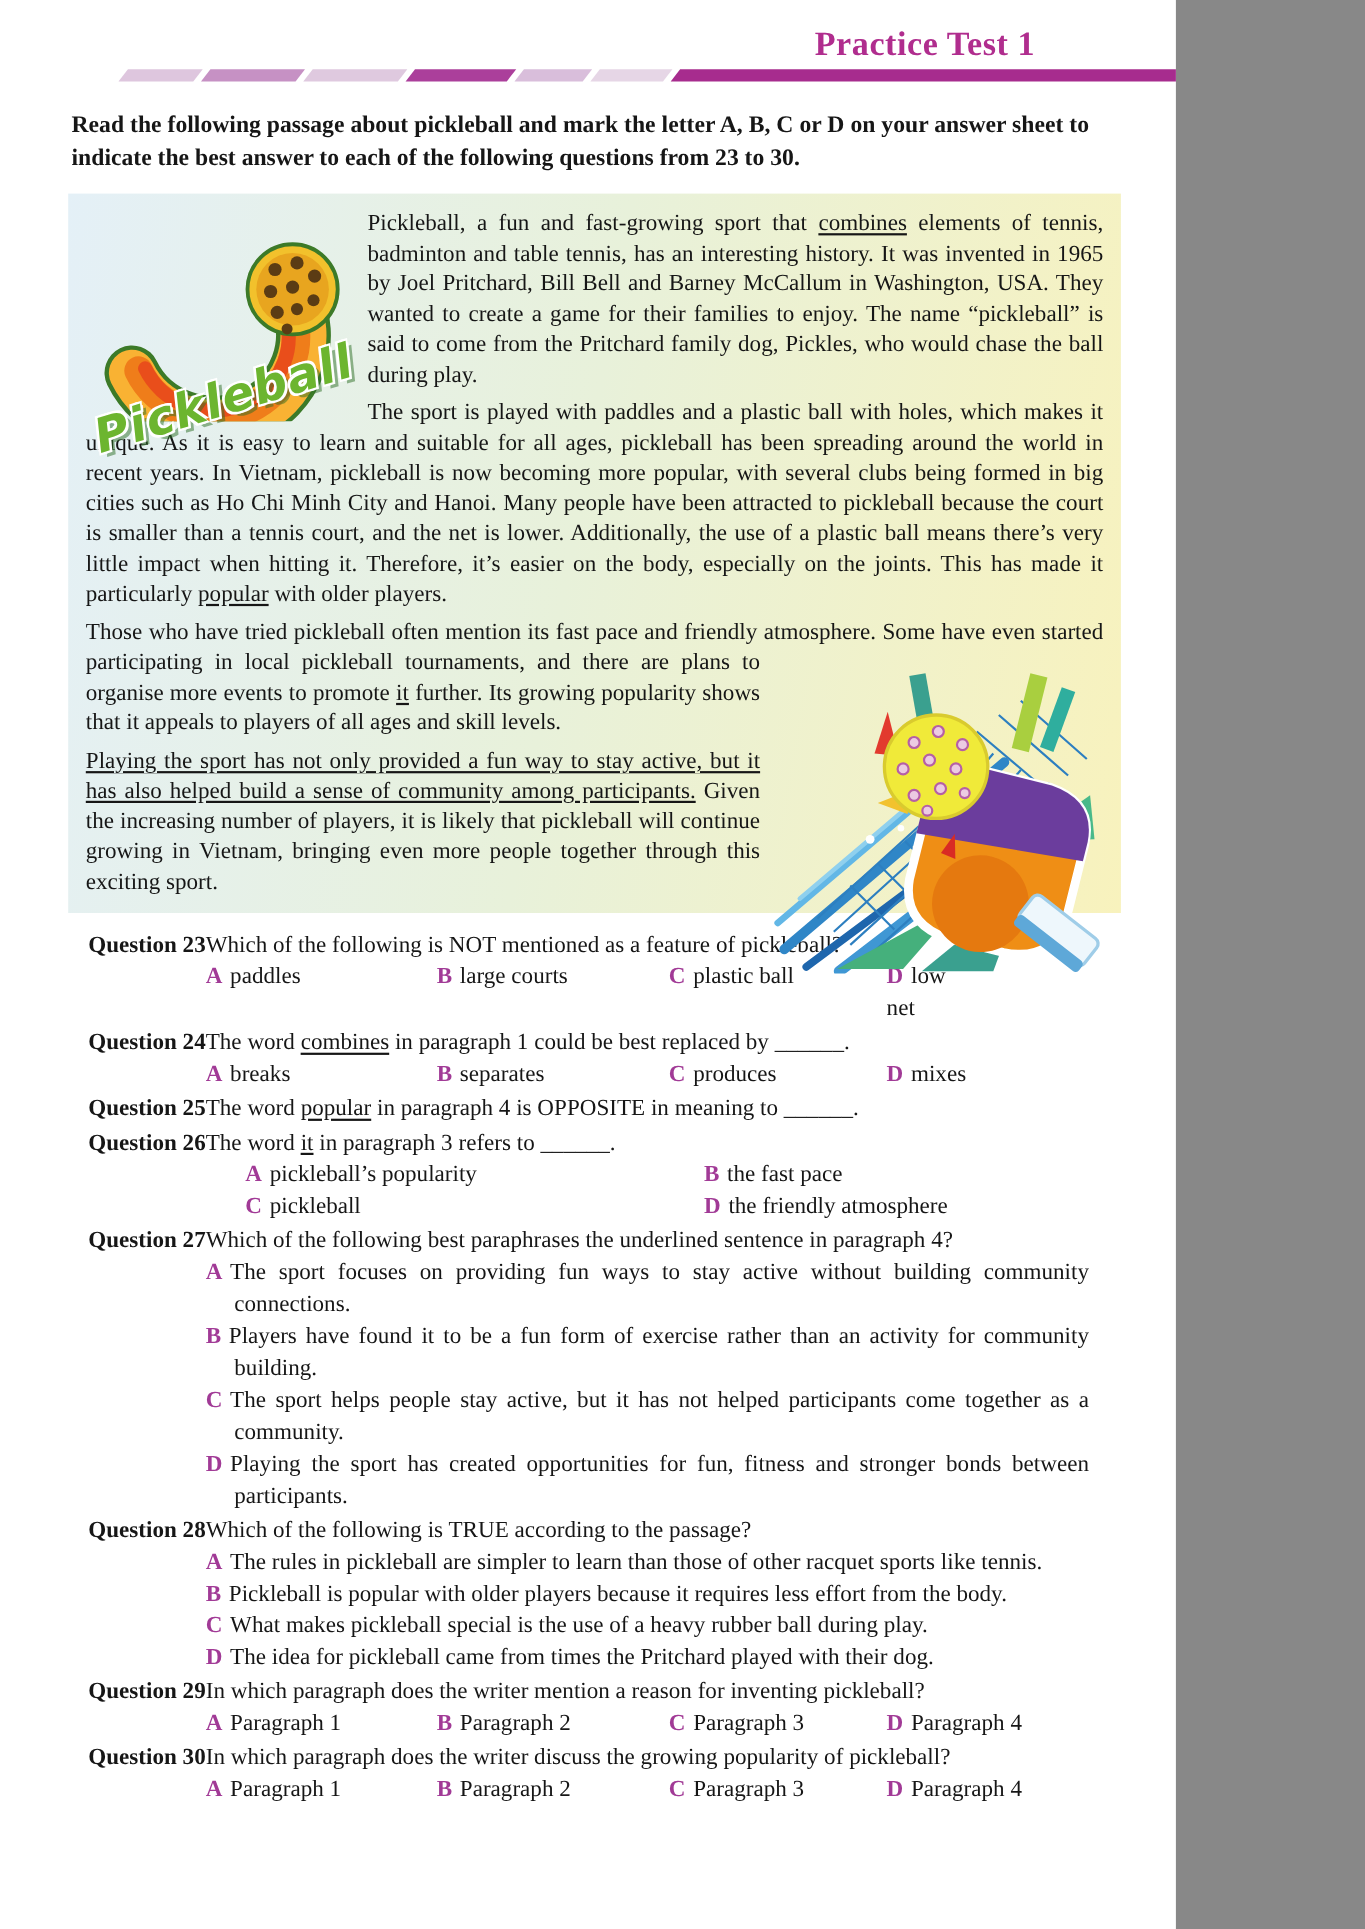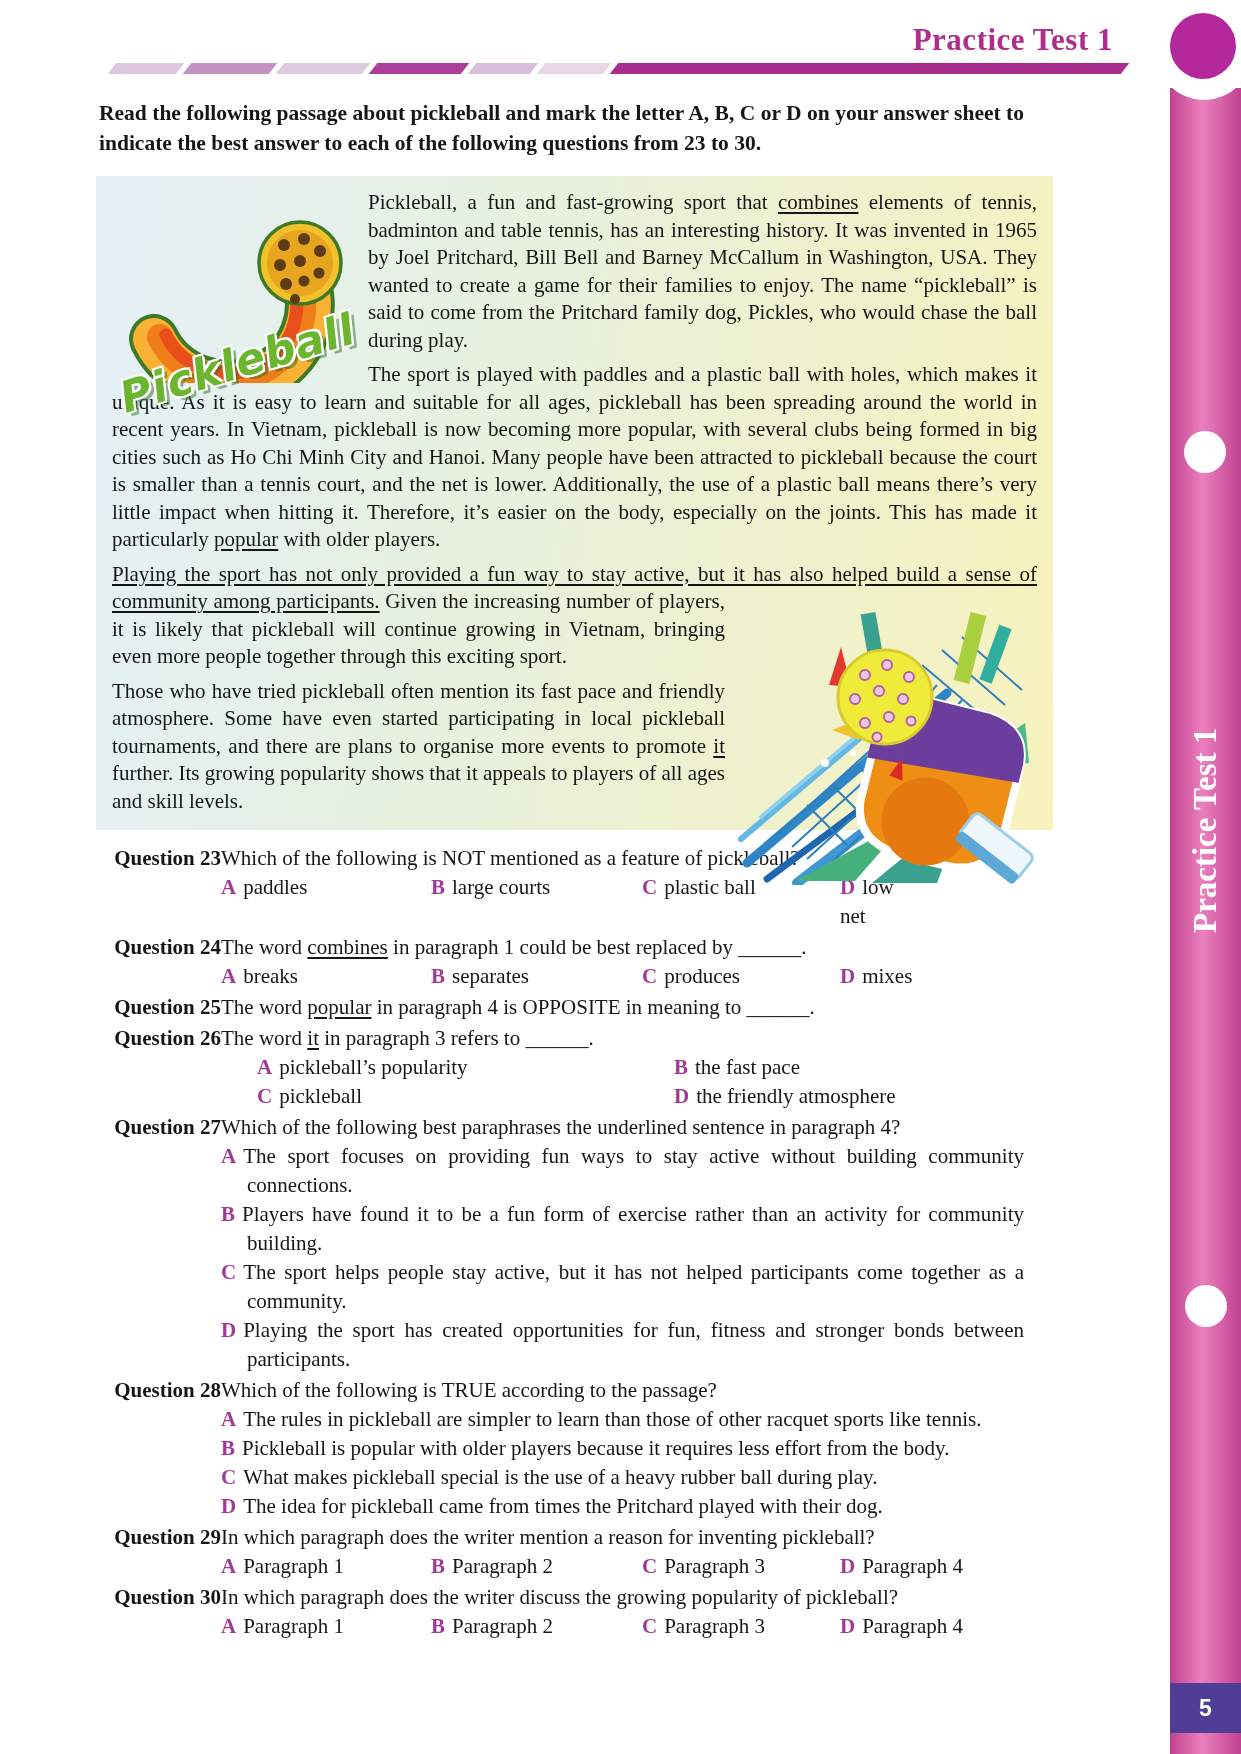--- a/index.html
+++ b/index.html
@@ -1,16 +1,16 @@
 <!DOCTYPE html>
 <html><head>
 <meta charset="utf-8">
 <style>
   html,body{margin:0;padding:0;background:#888;}
-  .page{position:relative;width:1241px;height:1754px;background:#ffffff;overflow:hidden;
+  .page{position:relative;width:1069px;height:1754px;background:#ffffff;overflow:hidden;
         font-family:"Liberation Serif","DejaVu Serif",serif;color:#161616;}
 
   
   .title{position:absolute;top:22px;right:128px;font-size:31px;font-weight:700;color:#b02d8e;
          letter-spacing:.5px;}
   .hbar{position:absolute;left:112px;top:63px;width:1013px;height:11px;display:flex;}
   .hbar .seg{height:11px;margin-right:7px;transform:skewX(-38deg);}
   .hbar .solid{flex:1;transform:skewX(-38deg);}
 
   
@@ -20,21 +20,21 @@
   .side-dot-top{position:absolute;left:1170px;top:13px;width:66px;height:66px;border-radius:50%;background:#b5289b;}
   .wdot{position:absolute;width:42px;height:42px;border-radius:50%;background:#fff;}
   .side-label{position:absolute;left:1170px;top:680px;width:71px;height:300px;display:flex;
               align-items:center;justify-content:center;writing-mode:vertical-rl;transform:rotate(180deg);
               color:#fff;font-weight:700;font-size:33px;}
   .page-box{position:absolute;left:1170px;top:1683px;width:71px;height:50px;background:#4f3e96;
             display:flex;align-items:center;justify-content:center;color:#fff;
             font-family:"Liberation Sans",sans-serif;font-weight:700;font-size:23px;}
 
   
-  .content{position:absolute;left:99px;top:98px;width:925px;}
+  .content{position:absolute;left:65px;top:98px;width:925px;}
   .instructions{font-size:21.5px;line-height:30px;font-weight:700;text-align:justify;margin:0;}
 
   
   .passage{position:relative;margin-left:-3px;margin-top:18px;width:925px;padding:13px 16px 8px 16px;
            background:linear-gradient(100deg,#e4f0f7 0%,#e8f1da 48%,#f8f2bd 100%);
            font-size:21px;line-height:27.5px;text-align:justify;}
   .pp{margin:0 0 7px 0;font-family:Liberation Serif, serif;}
   .u{text-decoration:underline;text-underline-offset:3px;}
 
   .pb-logo{float:left;width:238px;height:192px;margin:2px 18px 4px 0;position:relative;}
@@ -155,22 +155,22 @@
             <circle cx="128" cy="128" r="5"></circle>
               <circle cx="152" cy="122" r="5"></circle>
               <circle cx="174" cy="126" r="4.5"></circle>
             <circle cx="140" cy="142" r="4.5"></circle>
           </g>
           <circle cx="88" cy="168" r="4" fill="#ffffff"></circle>
             <circle cx="116" cy="158" r="3" fill="#ffffff"></circle>
         </svg>
       </div>
 
-    <p class="pp"><span class="u">Playing the sport has not only provided a fun way to stay active, but it has also helped build a sense of community among participants.</span><span> Given the increasing number of players, it is likely that pickleball will continue growing in Vietnam, bringing even more people together through this exciting sport.</span></p>
-        <p class="pp"><span>Those who have tried pickleball often mention its fast pace and friendly atmosphere. Some have even started participating in local pickleball tournaments, and there are plans to organise more events to promote </span><span class="u">it</span><span> further. Its growing popularity shows that it appeals to players of all ages and skill levels.</span></p>
+    <p class="pp"><span>Those who have tried pickleball often mention its fast pace and friendly atmosphere. Some have even started participating in local pickleball tournaments, and there are plans to organise more events to promote </span><span class="u">it</span><span> further. Its growing popularity shows that it appeals to players of all ages and skill levels.</span></p>
+        <p class="pp"><span class="u">Playing the sport has not only provided a fun way to stay active, but it has also helped build a sense of community among participants.</span><span> Given the increasing number of players, it is likely that pickleball will continue growing in Vietnam, bringing even more people together through this exciting sport.</span></p>
       </div>
 
     <div class="questions" id="questions">
         <div class="q">
           <div class="q-label">Question 23</div>
           <div class="q-body">
             <div class="q-prompt"><span>Which of the following is NOT mentioned as a feature of pickleball?</span></div>
             <div class="opts cols4">
               <div class="opt"><span class="letter">A</span><span>paddles</span></div>
               <div class="opt"><span class="letter">B</span><span>large courts</span></div>

